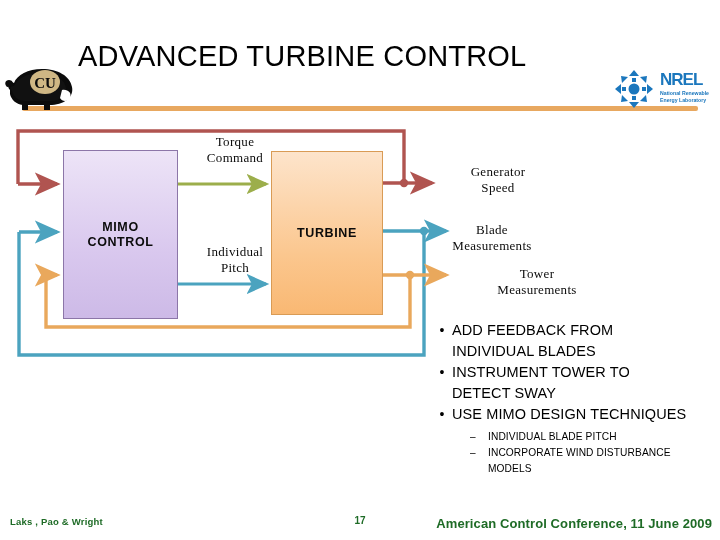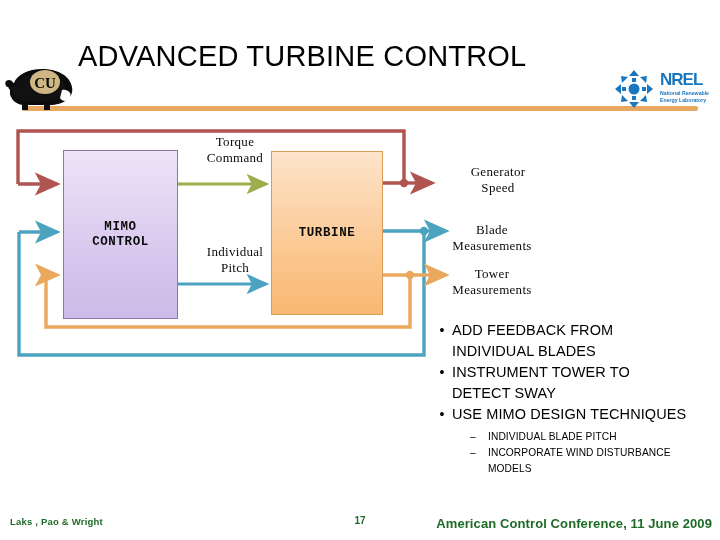--- a/index.html
+++ b/index.html
@@ -28,41 +28,41 @@
   }
   .nrel-sub{
     position:absolute;left:48px;top:22px;font-size:5.2px;font-weight:bold;
     color:#1B77BD;line-height:7px;font-family:"Liberation Sans",sans-serif;
   }
 
   
   .diagram{position:absolute;left:0;top:118px;width:720px;height:260px;}
 
   .blk{position:absolute;display:flex;align-items:center;justify-content:center;
-       text-align:center;font-family:Liberation Mono, monospace;font-weight:bold;
+       text-align:center;font-family:Liberation Sans, sans-serif;font-weight:bold;
        font-size:12.5px;color:#0b0b0b;letter-spacing:.6px;line-height:15px;}
   .blk-mimo{
     left:63px;top:32px;width:113px;height:167px;
     background:linear-gradient(180deg,#EDE4F7 0%,#D9C8EE 60%,#CDBAE7 100%);
     border:1px solid #8C76A8;
   }
   .blk-turbine{
     left:271px;top:33px;width:110px;height:162px;
     background:linear-gradient(180deg,#FDE4CB 0%,#FBC68D 65%,#F9B873 100%);
     border:1px solid #D99B55;
   }
 
   .lbl{position:absolute;font-family:"Liberation Serif",serif;font-weight:normal;
        color:#0b0b0b;text-align:center;line-height:16px;font-size:13px;
        letter-spacing:.3px;}
   .lbl-torque{left:176px;top:16px;width:118px;}
   .lbl-pitch{left:176px;top:126px;width:118px;}
   .lbl-gen{left:438px;top:46px;width:120px;}
   .lbl-blade{left:424px;top:104px;width:136px;}
-  .lbl-tower{left:424px;top:148px;width:136px;}
+  .lbl-tower{left:424px;top:148px;width:136px;padding-left:45px;}
 
   svg.wires{position:absolute;left:0;top:0;width:720px;height:260px;}
 
   
   .bullets{position:absolute;left:432px;top:320px;width:256px;}
   .b-row{display:flex;align-items:flex-start;margin-bottom:1px;}
   .b-dot{width:20px;flex:0 0 20px;text-align:center;font-size:14px;
          color:#000;line-height:21px;}
   .b-txt{font-size:14.5px;line-height:20.5px;color:#000;letter-spacing:.1px;}
   .sub{margin-left:38px;margin-top:4px;}

